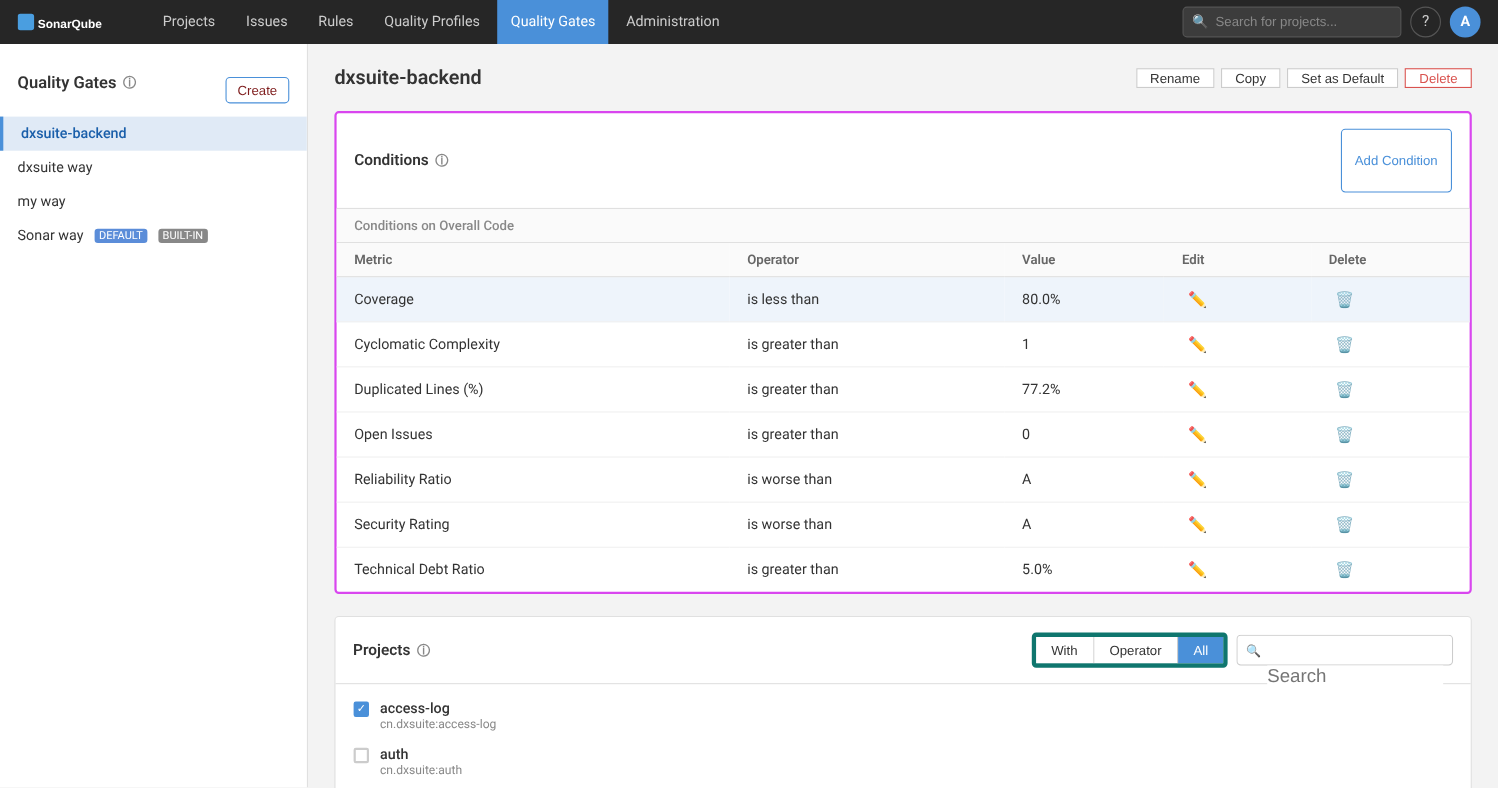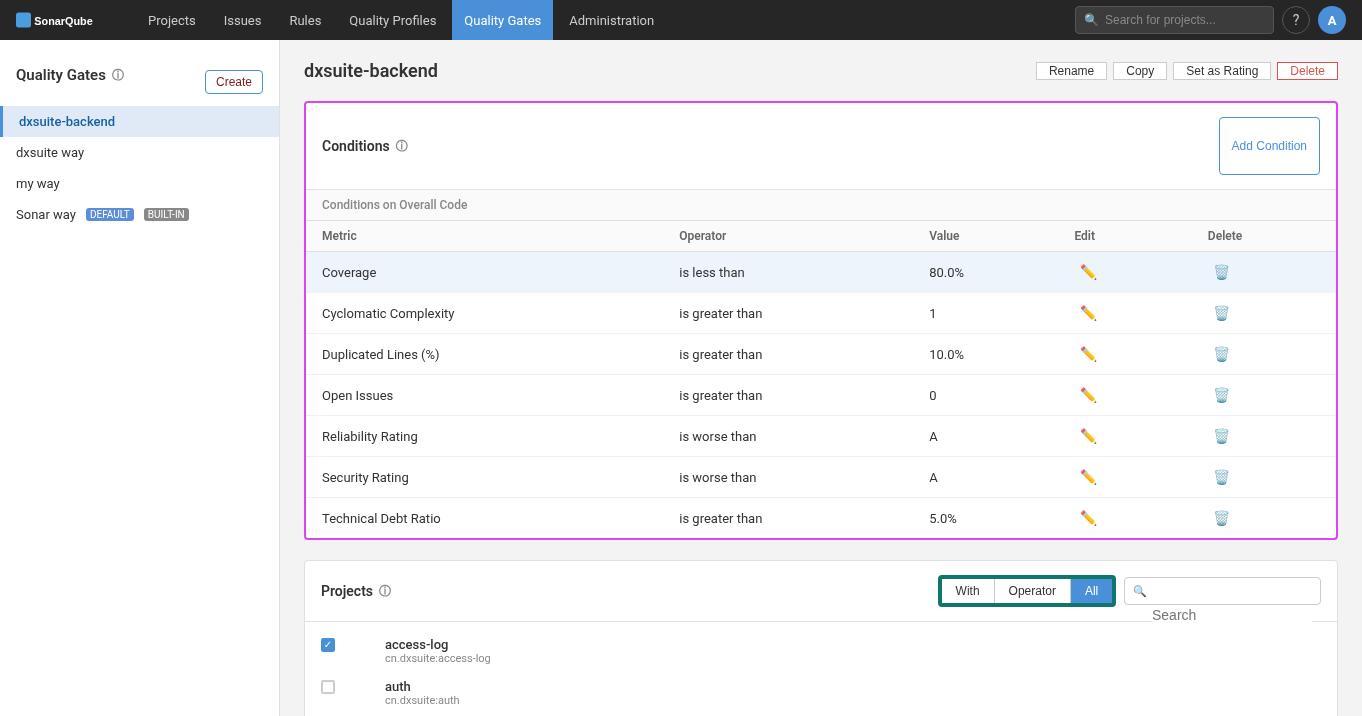--- a/index.html
+++ b/index.html
@@ -101,32 +101,32 @@
     }
     .filter-tabs { display: flex; gap: 0; border: 4px solid #0f766e; border-radius: 4px; overflow: hidden; }
     .filter-tab {
       padding: 5px 14px; font-size: 12px; cursor: pointer; background: #fff; color: #333; border: none; border-right: 1px solid #ccc;
     }
     .filter-tab:last-child { border-right: none; }
     .filter-tab.active { background: #4a90d9; color: #fff; }
     .search-box {
       display: flex; align-items: center; border: 1px solid #ccc; border-radius: 4px; padding: 0 8px; height: 28px; gap: 5px; background: #fff;
     }
-    .search-box input { border: none; outline: none; font-size: 14px; width: 160px; color: #333; margin-top: 48px; }
+    .search-box input { border: none; outline: none; font-size: 17px; width: 160px; color: #333; margin-top: 48px; }
     .filter-controls { display: flex; align-items: center; gap: 8px; }
 
     
     .project-list { padding: 8px 0; max-height: 120px; overflow-y: auto; }
     .project-item { display: flex; align-items: flex-start; padding: 7px 16px; gap: 10px; }
     .checkbox {
       width: 14px; height: 14px; border: 2px solid #ccc; border-radius: 2px; background: #fff; flex-shrink: 0; margin-top: 1px; cursor: pointer; display: flex; align-items: center; justify-content: center;
     }
     .checkbox.checked { background: #4a90d9; border-color: #4a90d9; }
     .checkbox.checked::after { content: '✓'; color: #fff; font-size: 10px; line-height: 1; }
-    .project-info { display: flex; flex-direction: column; margin-left: 40px; }
+    .project-info { display: flex; flex-direction: column; }
     .project-name { font-size: 13px; color: #333; font-weight: 500; }
     .project-key { font-size: 11px; color: #888; }
 
     .help-icon { color: #888; font-size: 12px; cursor: help; }
     .add-condition-btn {
       padding: 21px 12px; border: 1px solid #4a90d9; color: #4a90d9; background: #fff; border-radius: 4px; font-size: 12px; cursor: pointer;
     }
   </style>
 </head>
 <body>
@@ -181,21 +181,21 @@
     </div>
   </aside>
 
   <main class="main">
 
     <div class="page-header">
       <h1 class="page-title">dxsuite-backend</h1>
       <div class="header-actions">
         <button class="btn">Rename</button>
         <button class="btn">Copy</button>
-        <button class="btn">Set as Rating</button>
+        <button class="btn">Set as Default</button>
         <button class="btn btn-danger">Delete</button>
       </div>
     </div>
 
     <div class="section">
       <div class="section-header">
         <div class="section-title">
           <span>Conditions</span>
           <span class="help-icon">ⓘ</span>
         </div>
@@ -231,41 +231,41 @@
     <td>
       <button class="icon-btn edit">✏️</button>
     </td>
     <td>
       <button class="icon-btn del">🗑️</button>
     </td>
   </tr>
             <tr>
     <td>Duplicated Lines (%)</td>
     <td>is greater than</td>
-    <td>10.0%</td>
+    <td>77.2%</td>
     <td>
       <button class="icon-btn edit">✏️</button>
     </td>
     <td>
       <button class="icon-btn del">🗑️</button>
     </td>
   </tr>
             <tr>
     <td>Open Issues</td>
     <td>is greater than</td>
     <td>0</td>
     <td>
       <button class="icon-btn edit">✏️</button>
     </td>
     <td>
       <button class="icon-btn del">🗑️</button>
     </td>
   </tr>
             <tr>
-    <td>Reliability Rating</td>
+    <td>Reliability Ratio</td>
     <td>is worse than</td>
     <td>A</td>
     <td>
       <button class="icon-btn edit">✏️</button>
     </td>
     <td>
       <button class="icon-btn del">🗑️</button>
     </td>
   </tr>
             <tr>

